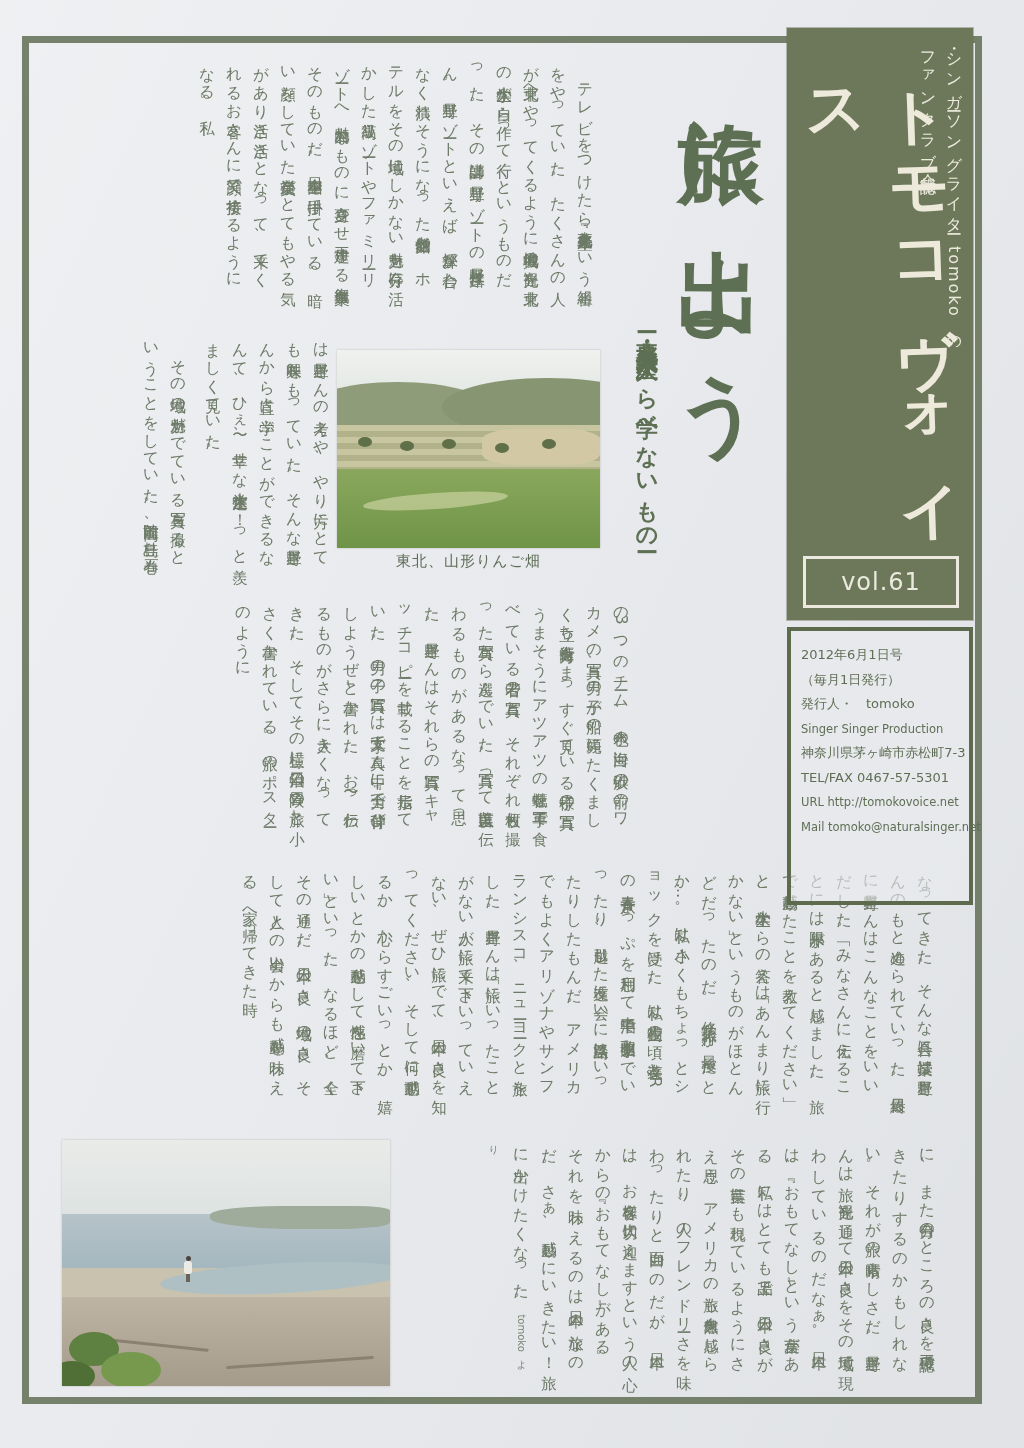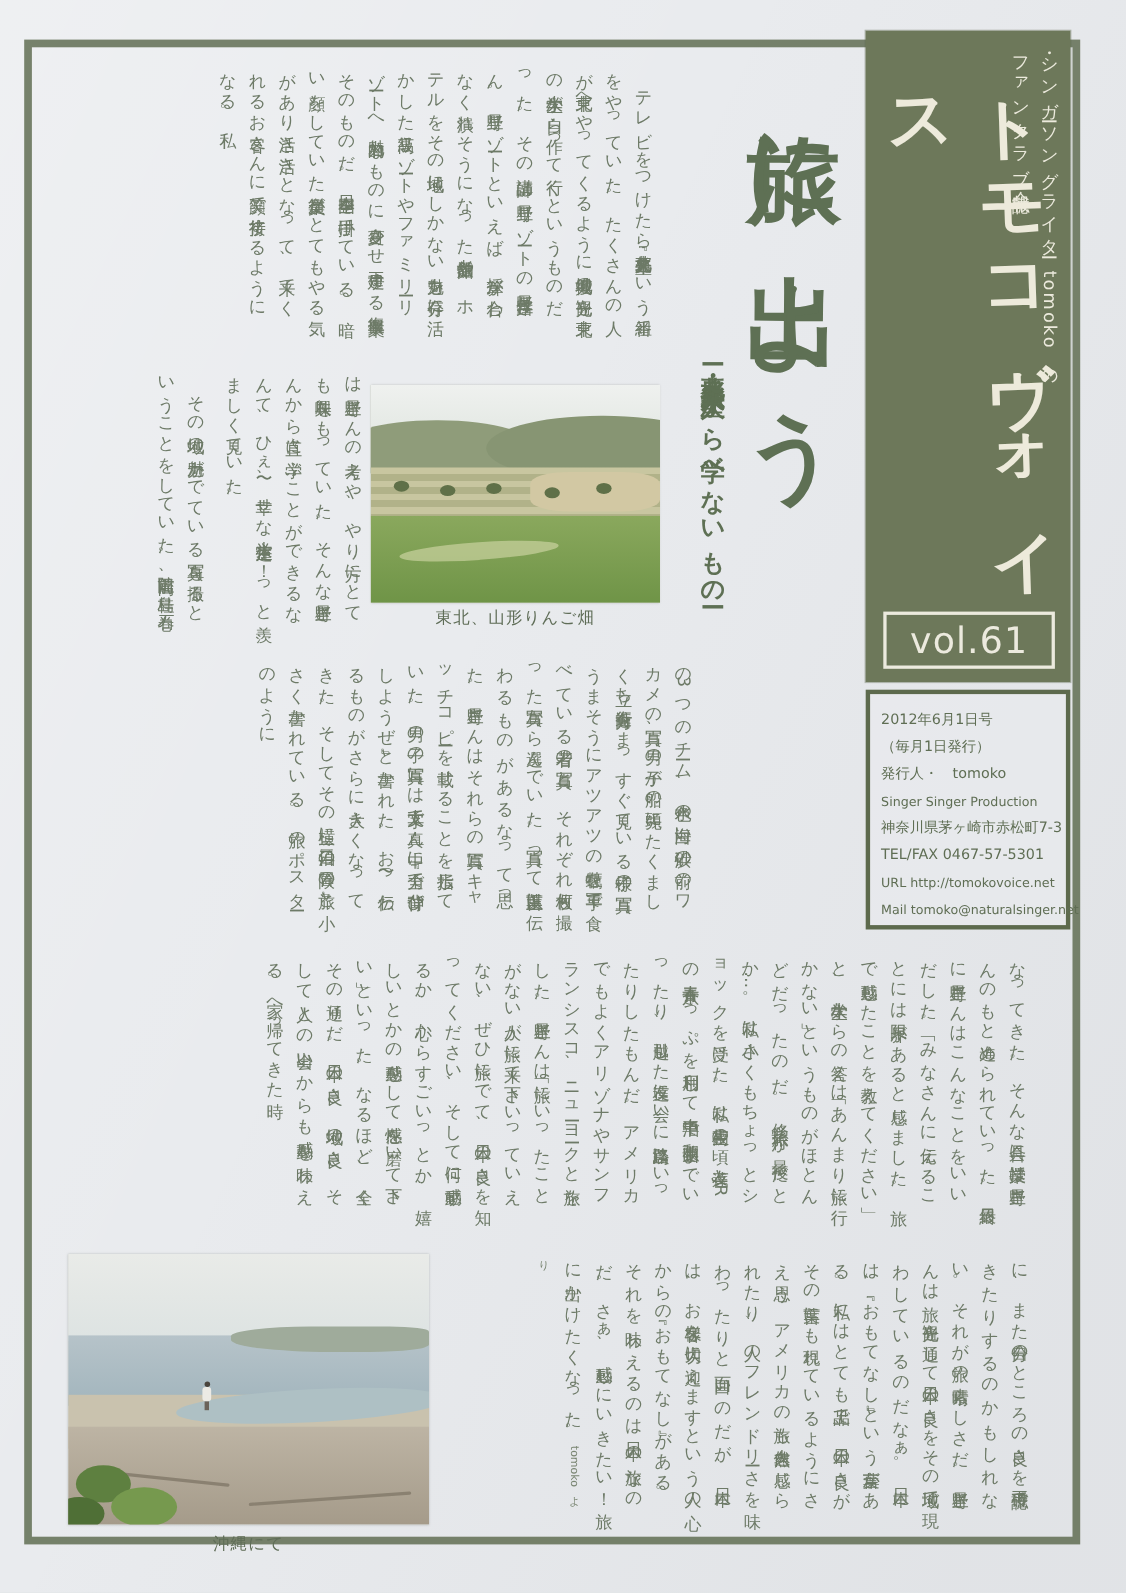--- a/index.html
+++ b/index.html
@@ -13,25 +13,25 @@
 
   
   .banner{position:absolute;left:787px;top:28px;width:186px;height:592px;background:#6d785a;
         z-index:4;box-shadow:0 0 0 1px rgba(92,105,77,.4);}
   .tagline{position:absolute;top:12px;right:6px;height:430px;font-size:16px;line-height:26px;
         letter-spacing:2px;color:#ecead d;color:#eceadd;}
   .tagline p{margin:0;}
   .logo{position:absolute;top:22px;left:16px;height:534px;font-size:60px;font-weight:bold;
         color:#edeadb;letter-spacing:10px;transform:rotate(-2deg);}
   .volbox{position:absolute;left:16px;bottom:12px;width:150px;height:46px;
-        border:3px solid #eceade;color:#eceade;font-size:33px;letter-spacing:1px;
+        border:3px solid #eceade;color:#eceade;font-size:24px;letter-spacing:1px;
         display:flex;align-items:center;justify-content:center;}
 
   
-  .pubbox{position:absolute;left:787px;top:627px;width:186px;height:218px;border:4px solid #5d6a4d;
+  .pubbox{position:absolute;left:787px;top:627px;width:186px;height:278px;border:4px solid #5d6a4d;
         box-sizing:border-box;padding:12px 8px 6px 10px;z-index:4;background:rgba(233,235,238,.6);}
   .pub-line{font-size:13px;line-height:24.5px;color:#5f6e54;white-space:nowrap;}
   .pub-line.small{font-size:11.5px;}
 
   
   .title{position:absolute;left:664px;top:50px;height:580px;width:116px;font-size:86px;
         letter-spacing:16px;color:#5e7054;font-weight:600;z-index:2;transform:rotate(.5deg);}
   .subtitle{position:absolute;left:632px;top:320px;height:485px;font-size:22px;
         letter-spacing:2.5px;color:#5e7054;font-weight:600;z-index:2;}
 
@@ -159,15 +159,14 @@
     <div class="p2-crack" style="left:50%;top:90%;width:45%;transform:rotate(-4deg);"></div>
     <div class="p2-bush" style="left:2%;top:78%;width:50px;height:34px;background:#5e8040;"></div>
     <div class="p2-bush" style="left:12%;top:86%;width:60px;height:36px;background:#76994e;"></div>
     <div class="p2-bush" style="left:-4%;top:90%;width:46px;height:30px;background:#4f6f36;"></div>
     <div class="person">
       <div class="head"></div>
       <div class="body"></div>
       <div class="legs"></div>
     </div>
   </div>
-  <div class="caption cap2">沖縄にて</div>
 
 </div>
 
 </body></html>

